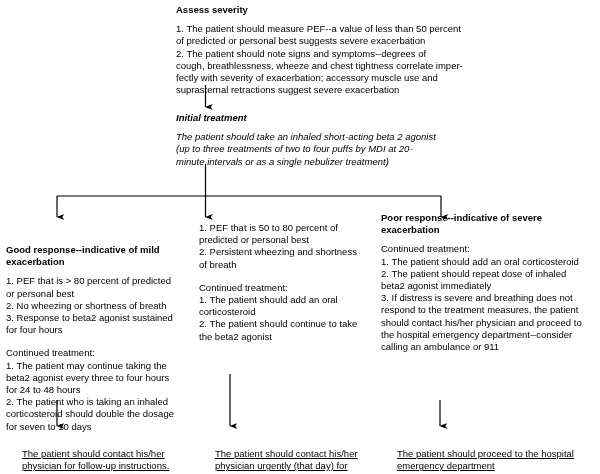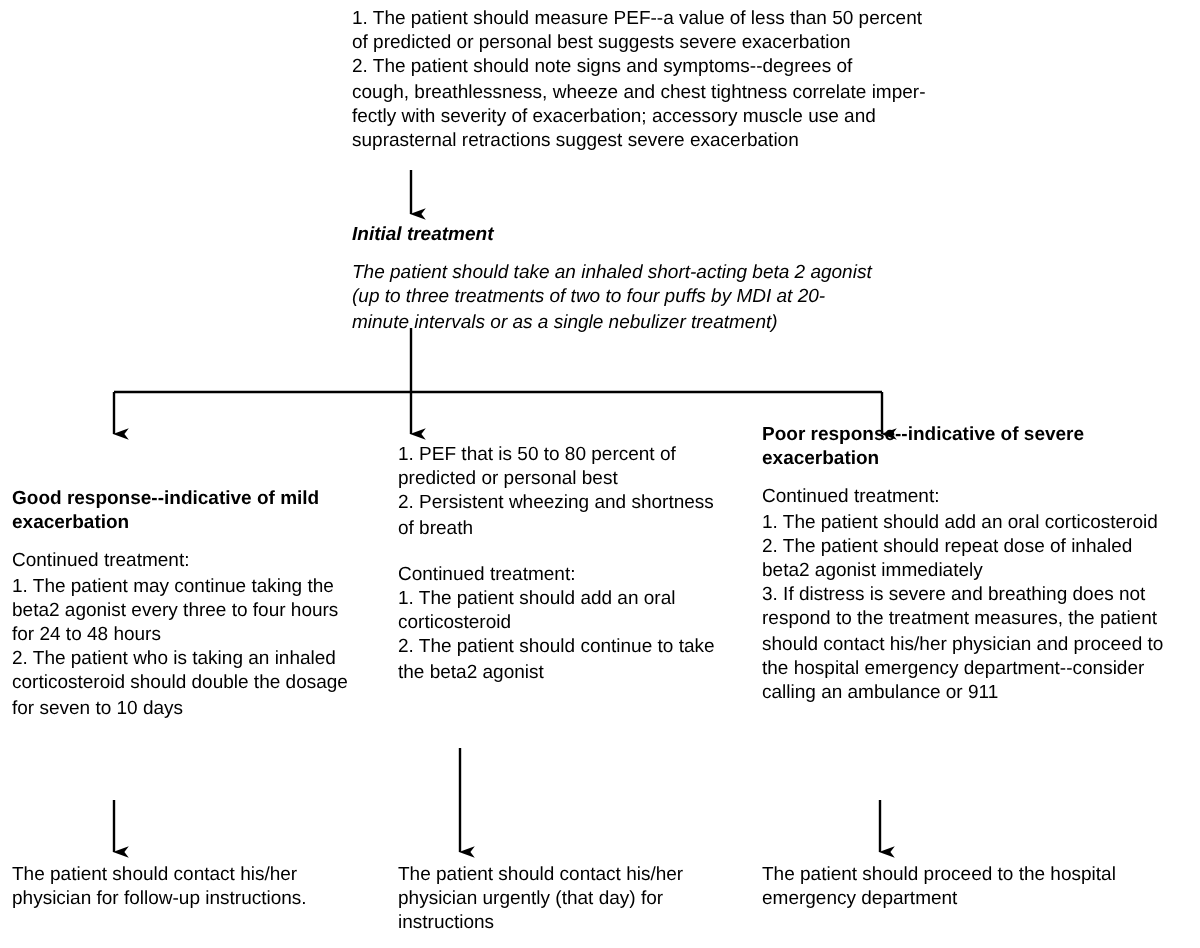--- a/index.html
+++ b/index.html
@@ -36,22 +36,23 @@
     line-height: 12.2px;
     margin: 0;
     white-space: pre-line;
   }
   .node-body + .node-body {
     margin-top: 11px;
   }
   .plain-body {
     font-size: 9.5px;
     line-height: 12.2px;
-    margin: 0;
+    margin: 16px;
     white-space: pre-line;
+    text-decoration: underline;
   }
   svg.connectors {
     position: absolute;
     left: 0; top: 0;
     width: 600px;
     height: 474px;
     pointer-events: none;
   }
   
   #node-assess      { left: 176px; top: 4px;   width: 420px; }
@@ -88,38 +89,44 @@
     <line x1="441" y1="196" x2="441" y2="217" stroke="#000000" stroke-width="1.2" marker-end="url(#arrowhead)"></line>
 
     <line x1="57" y1="400" x2="57" y2="426" stroke="#000000" stroke-width="1.2" marker-end="url(#arrowhead)"></line>
 
     <line x1="230" y1="374" x2="230" y2="426" stroke="#000000" stroke-width="1.2" marker-end="url(#arrowhead)"></line>
 
     <line x1="440" y1="400" x2="440" y2="426" stroke="#000000" stroke-width="1.2" marker-end="url(#arrowhead)"></line>
   </svg>
 
   <div class="node" id="node-assess">
+    <div class="node-title">Assess severity</div>
     <div class="node-body">1. The patient should measure PEF--a value of less than 50 percent
 of predicted or personal best suggests severe exacerbation
 2. The patient should note signs and symptoms--degrees of
 cough, breathlessness, wheeze and chest tightness correlate imper-
 fectly with severity of exacerbation; accessory muscle use and
 suprasternal retractions suggest severe exacerbation</div>
   </div>
 
   <div class="node" id="node-initial">
     <div class="node-title">Initial treatment</div>
     <div class="node-body">The patient should take an inhaled short-acting beta 2 agonist
 (up to three treatments of two to four puffs by MDI at 20-
 minute intervals or as a single nebulizer treatment)</div>
   </div>
 
   <div class="node" id="node-good">
     <div class="node-title">Good response--indicative of mild
 exacerbation</div>
+    <div class="node-body">1. PEF that is &gt; 80 percent of predicted
+or personal best
+2. No wheezing or shortness of breath
+3. Response to beta2 agonist sustained
+for four hours</div>
     <div class="node-body">Continued treatment:
 1. The patient may continue taking the
 beta2 agonist every three to four hours
 for 24 to 48 hours
 2. The patient who is taking an inhaled
 corticosteroid should double the dosage
 for seven to 10 days</div>
   </div>
 
   <div class="node" id="node-incomplete">

